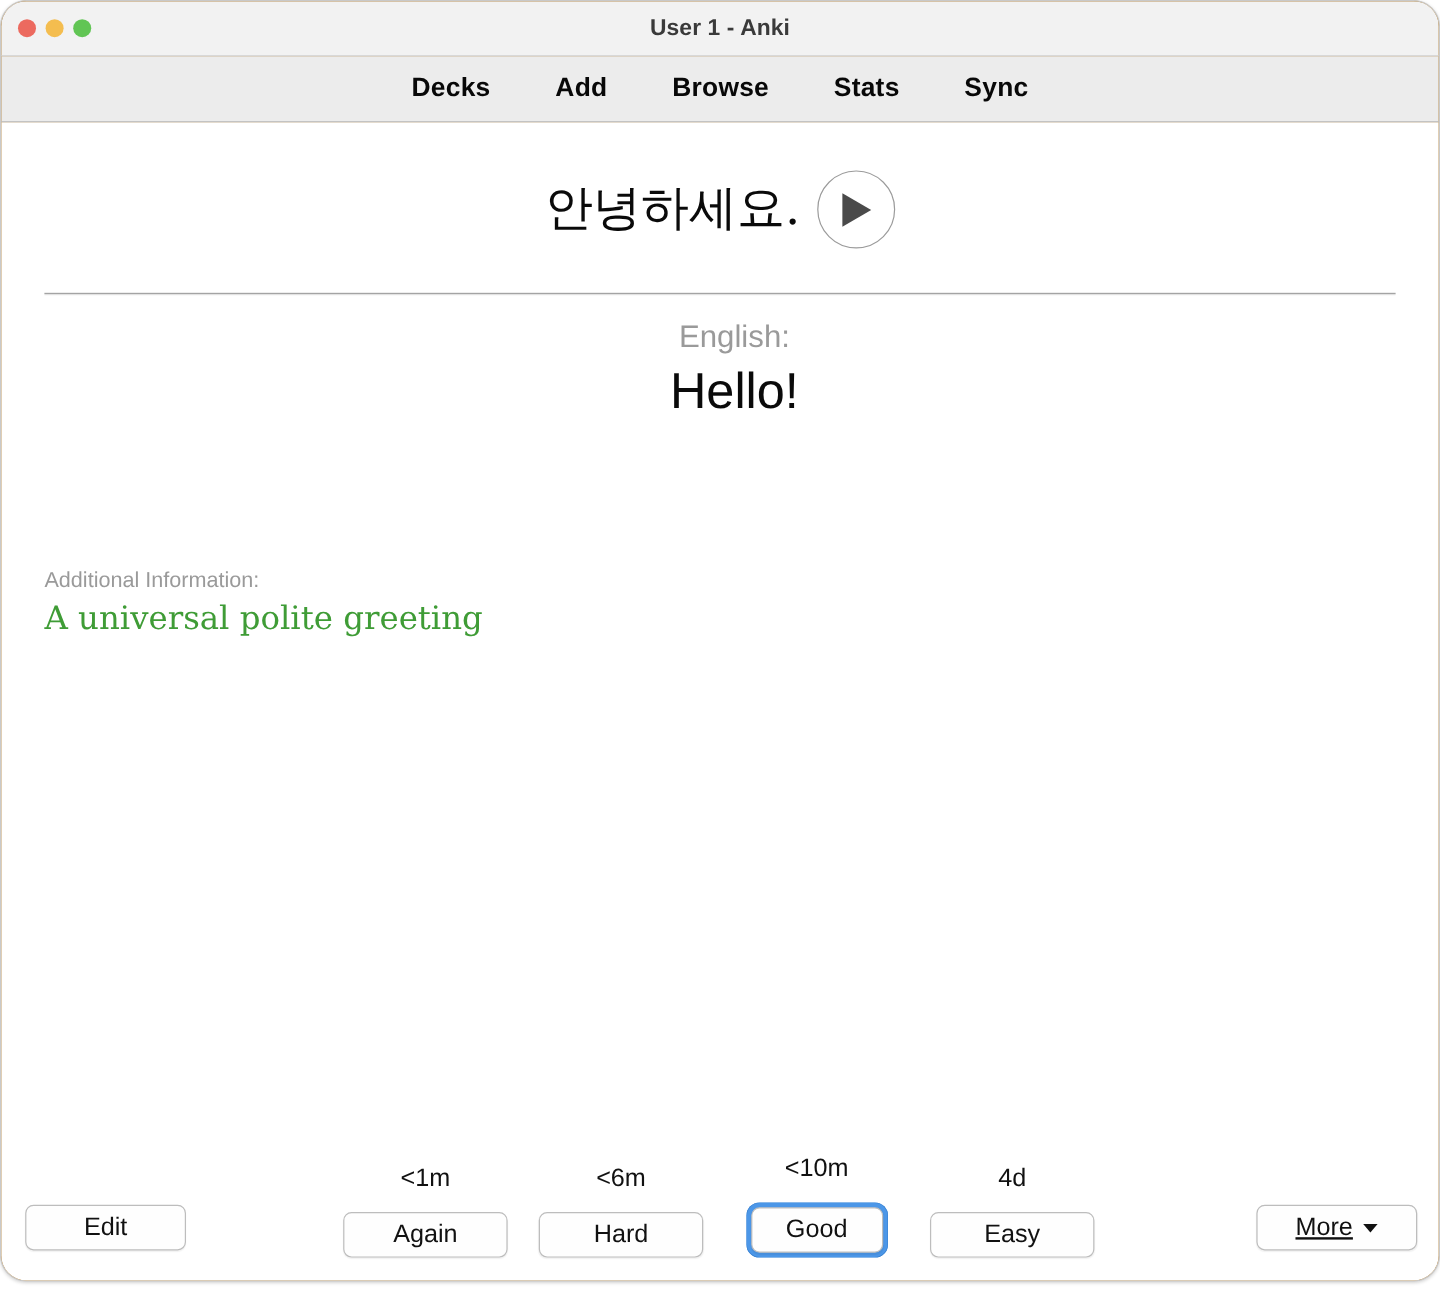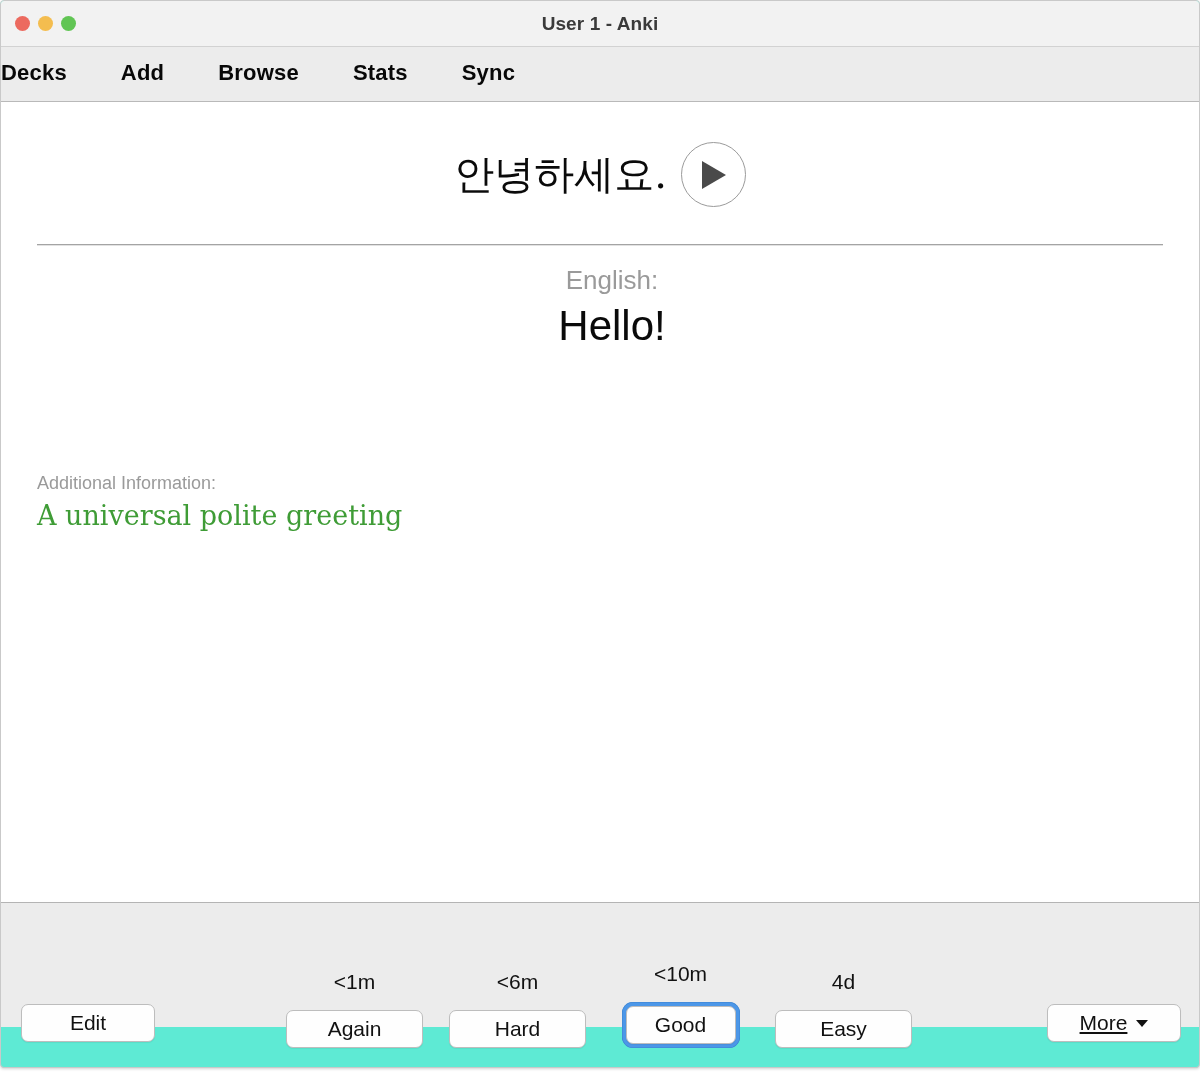--- a/index.html
+++ b/index.html
@@ -12,22 +12,22 @@
     font-family: "Liberation Sans", sans-serif;
     -webkit-font-smoothing: antialiased;
   }
 
   #window {
     position: absolute;
     left: 0px;
     top: 0px;
     width: 1200px;
     height: 1068px;
-    background: #5eead4;
-    border-radius: 4px;
+    background: #a16207;
+    border-radius: 22px;
     border: 1px solid #c9c9c9;
     box-sizing: border-box;
     overflow: hidden;
     box-shadow: 0 1px 3px rgba(0,0,0,0.18);
   }
 
   
   #titlebar {
     position: relative;
     height: 46px;
@@ -68,36 +68,36 @@
 
   
   #navbar {
     position: relative;
     height: 55px;
     background: #ececec;
     border-bottom: 1px solid #b9b9b9;
     box-sizing: border-box;
     display: flex;
     align-items: center;
-    justify-content: flex-start;
+    justify-content: center;
     gap: 54px;
     padding-bottom: 2px;
   }
   .nav-item {
     font-size: 22px;
     font-weight: bold;
     color: #080808;
     cursor: default;
     letter-spacing: 0.2px;
   }
 
   
   #card {
     position: relative;
-    height: 800px;
+    height: 971px;
     background: #ffffff;
     box-sizing: border-box;
   }
 
   #question-row {
     position: absolute;
     left: 0;
     right: 0;
     top: 40px;
     display: flex;

